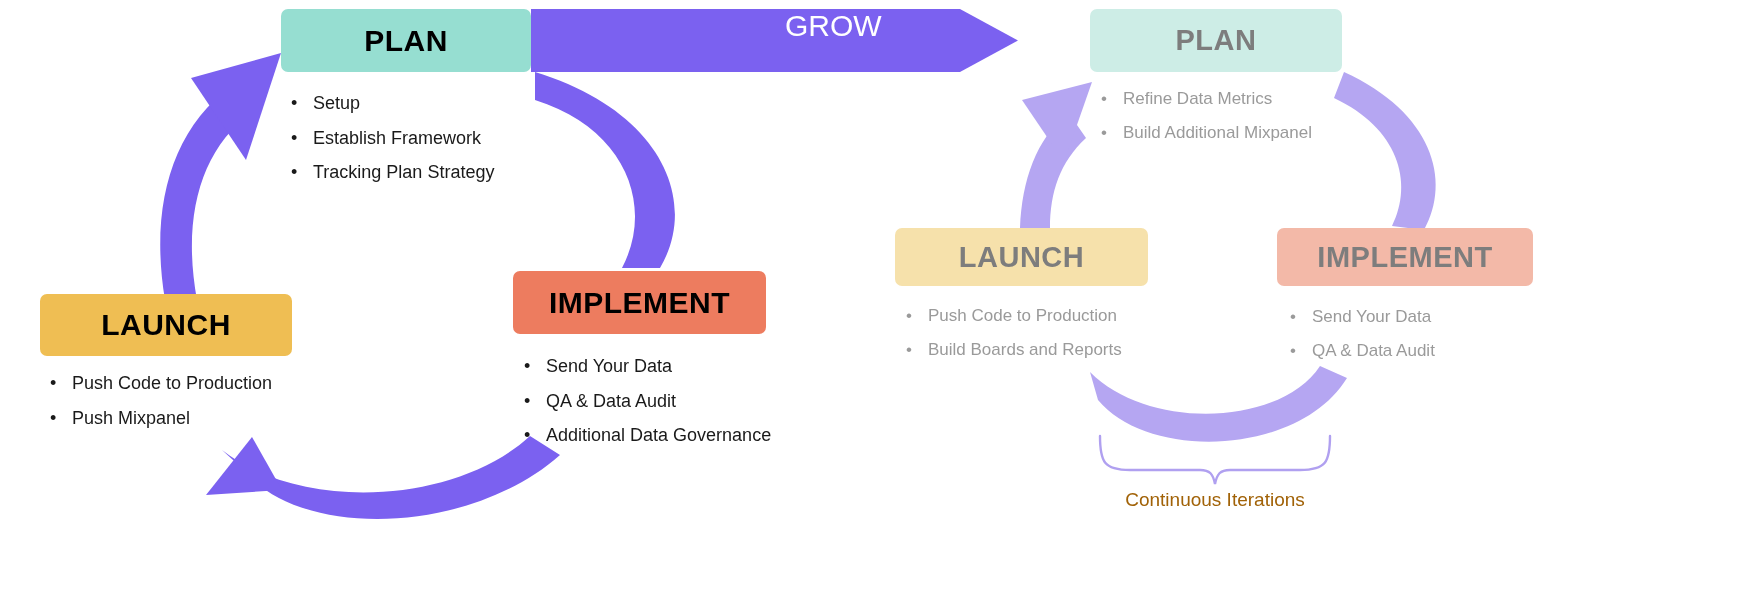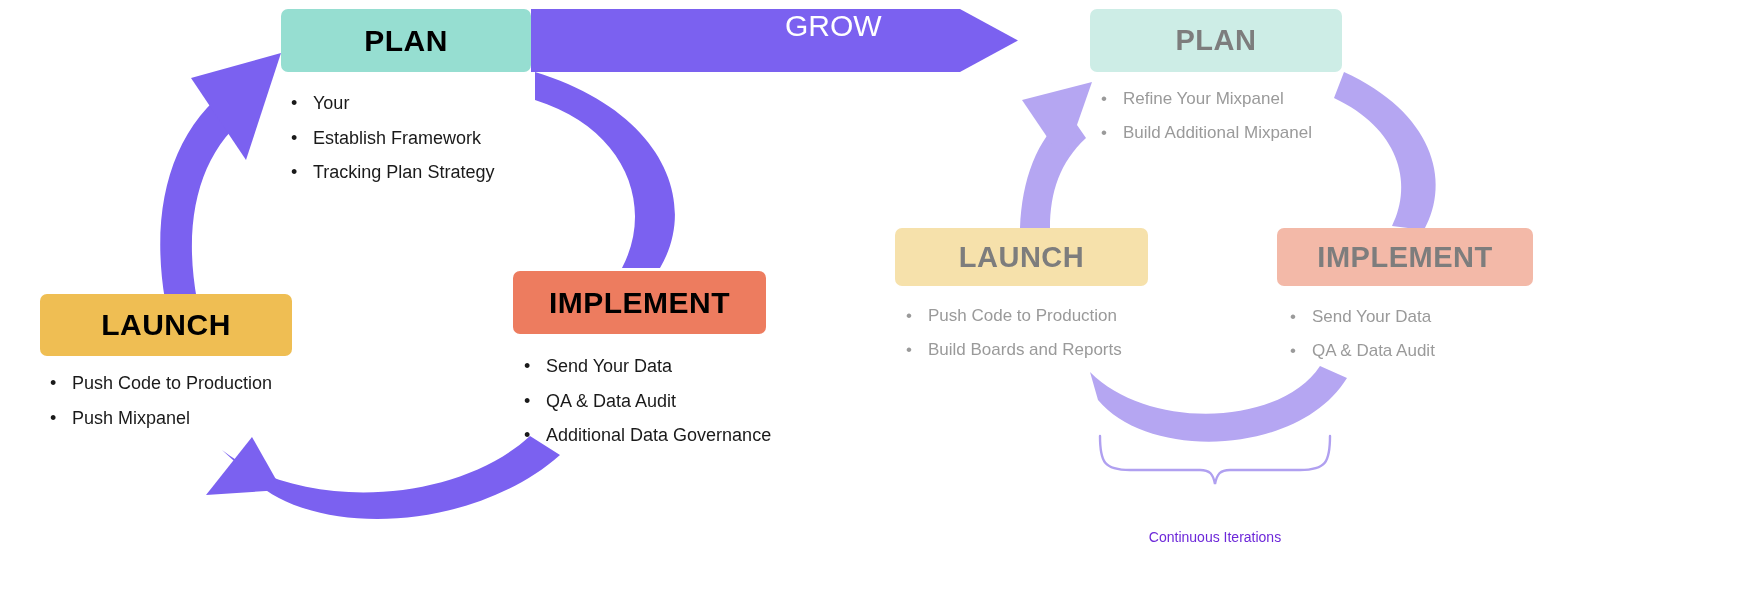--- a/index.html
+++ b/index.html
@@ -52,25 +52,24 @@
 
   .grow-label {
     position: absolute;
     color: #ffffff;
     font-size: 30px;
     white-space: nowrap;
   }
 
   .cont-label {
     position: absolute;
-    color: #6d28d9;
-    font-size: 14px;
+    color: #a16207;
+    font-size: 19px;
     white-space: nowrap;
     text-align: center;
-    margin-top: 40px;
   }
 </style>
 </head>
 <body>
 
 <div id="stage">
 
   <svg class="layer" viewBox="0 0 1740 589">
 
     <path d="M 535,72 C 660,110 700,200 660,268 L 622,268 C 655,205 625,128 535,100 Z" fill="#7B61F0"></path>
@@ -106,21 +105,21 @@
   </svg>
 
   <div class="cycle left">
 
     <div class="hdr" style="left:281px; top:9px; width:250px; height:63px; background:#96DED1;">
       <span>PLAN</span>
     </div>
     <div class="bullets" style="left:291px; top:92px; width:300px;">
       <div class="bullet" style="margin-bottom:12px;">
         <span class="dot">•</span>
-        <span>Your</span>
+        <span>Setup</span>
       </div>
       <div class="bullet" style="margin-bottom:12px;">
         <span class="dot">•</span>
         <span>Establish Framework</span>
       </div>
       <div class="bullet">
         <span class="dot">•</span>
         <span>Tracking Plan Strategy</span>
       </div>
     </div>
@@ -161,21 +160,21 @@
   <div class="grow-label" style="left:785px; top:9px;">GROW</div>
 
   <div class="cycle right">
 
     <div class="hdr" style="left:1090px; top:9px; width:252px; height:63px; background:#CDEDE6;">
       <span>PLAN</span>
     </div>
     <div class="bullets" style="left:1101px; top:88px; width:300px;">
       <div class="bullet" style="margin-bottom:13px;">
         <span class="dot">•</span>
-        <span>Refine Your Mixpanel</span>
+        <span>Refine Data Metrics</span>
       </div>
       <div class="bullet">
         <span class="dot">•</span>
         <span>Build Additional Mixpanel</span>
       </div>
     </div>
 
     <div class="hdr" style="left:895px; top:228px; width:253px; height:58px; background:#F6E1AB;">
       <span>LAUNCH</span>
     </div>

